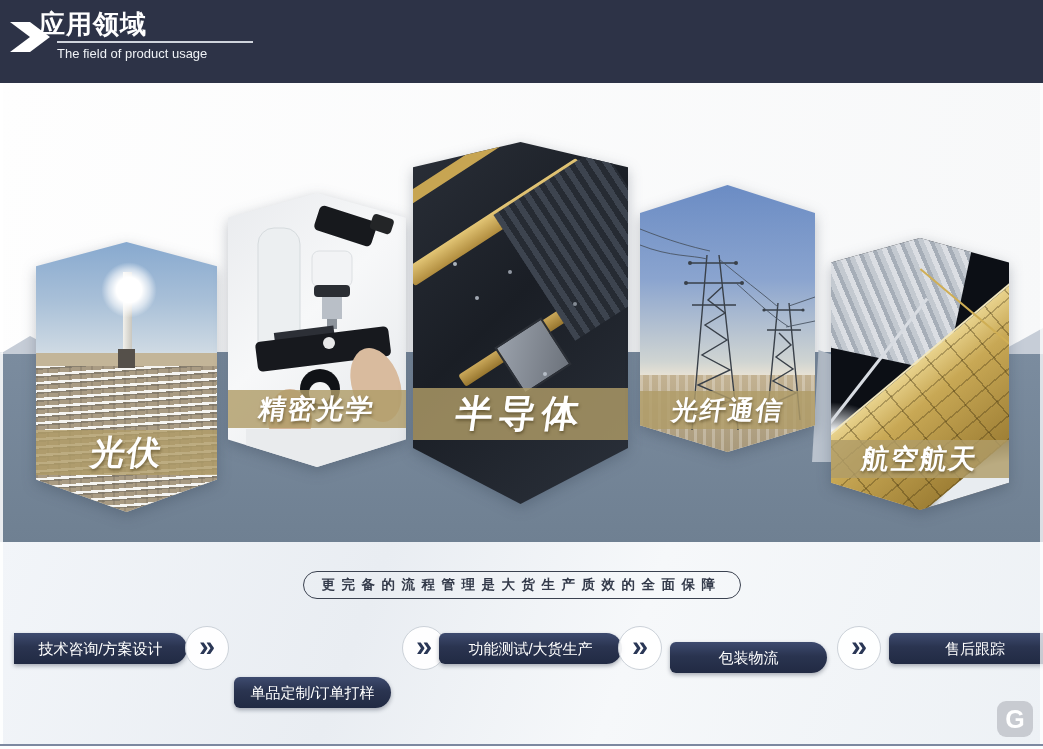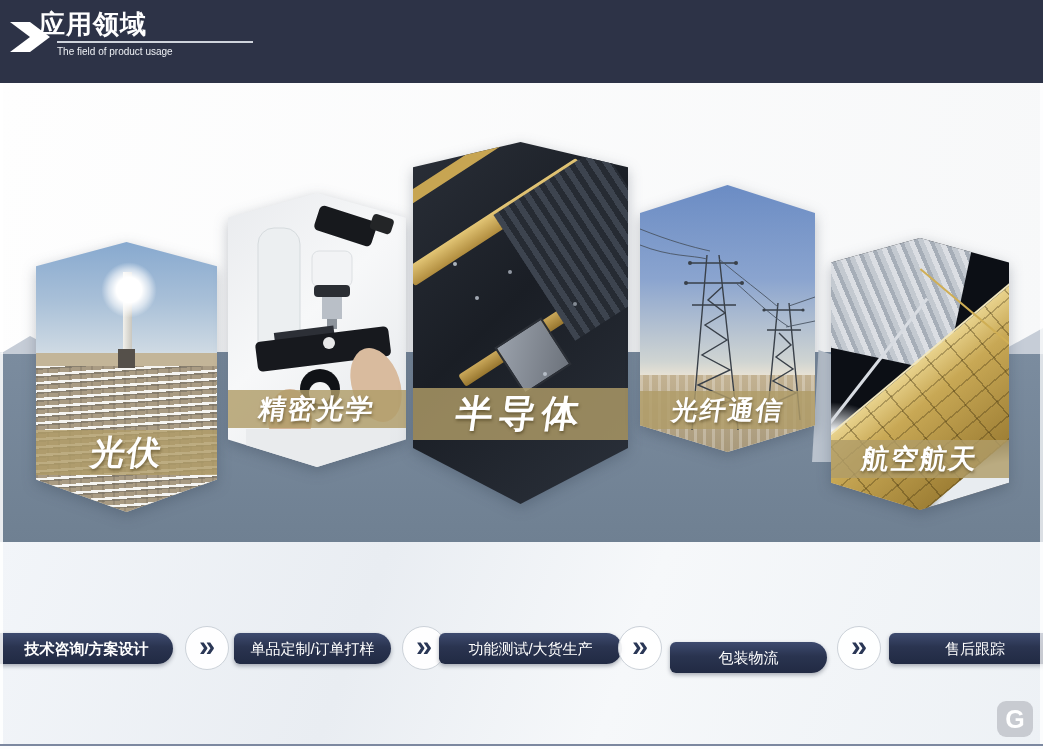--- a/index.html
+++ b/index.html
@@ -6,21 +6,21 @@
   .stage{
     position:relative;width:1043px;height:749px;overflow:hidden;
     font-family:"Liberation Sans","DejaVu Sans",sans-serif;
     background:#fcfdfe;
   }
   
   .header{position:absolute;left:0;top:0;width:1043px;height:83px;background:#2d3347;}
   .header .chev{position:absolute;left:10px;top:22px;width:40px;height:30px;}
   .hd-title{position:absolute;left:39px;top:7px;color:#ffffff;font-size:26px;font-weight:700;letter-spacing:1px;}
   .hd-rule{position:absolute;left:57px;top:41px;width:196px;height:2px;background:#cfd4dc;}
-  .hd-sub{position:absolute;left:57px;top:46px;color:#eef1f5;font-size:10px;}
+  .hd-sub{position:absolute;left:57px;top:46px;color:#eef1f5;font-size:13px;}
   
   .zone-top{position:absolute;left:0;top:83px;width:1043px;height:269px;background:linear-gradient(100deg,#fefefe,#f7f8f9);}
   .band{position:absolute;left:0;top:352px;width:1043px;height:190px;background:linear-gradient(180deg,#7b8c9f,#6f8092);}
   .zone-bottom{position:absolute;left:0;top:542px;width:1043px;height:202px;
     background:linear-gradient(110deg,#f2f5f9 0%,#e9edf2 35%,#f6f8fa 60%,#edf1f5 100%);}
   .bottom-line{position:absolute;left:0;top:744px;width:1043px;height:2px;background:#7c88a0;}
   .edge-left{position:absolute;left:0;top:83px;width:3px;height:661px;background:rgba(255,255,255,.85);}
   .edge-right{position:absolute;right:0;top:83px;width:3px;height:661px;background:rgba(255,255,255,.75);}
   .tri-left{position:absolute;left:0;top:336px;width:64px;height:18px;background:#c6cdd7;
     clip-path:polygon(0 100%,47% 0,100% 100%);}
@@ -103,22 +103,22 @@
   .h5-ant2{right:34px;top:6px;width:2px;height:140px;background:#cfae55;transform:rotate(-50deg);}
   
   .oval{position:absolute;left:50%;top:571px;transform:translateX(-50%);
     height:26px;line-height:26px;padding:0 18px;border:1.5px solid #3b4250;border-radius:20px;
     font-size:13.5px;font-weight:600;color:#333a4a;letter-spacing:6.5px;white-space:nowrap;background:transparent;}
   
   .pill{position:absolute;top:633px;height:31px;line-height:31px;text-align:center;color:#fff;
     font-size:15px;border-radius:6px 16px 16px 6px;
     background:linear-gradient(180deg,#3e4b6f 0%,#2a3450 45%,#212a43 100%);
     box-shadow:0 2px 4px rgba(20,28,48,.35);white-space:nowrap;}
-  .p1{left:0;width:173px;border-radius:0 16px 16px 0;font-weight:bold;}
-  .p2{left:234px;width:157px;}
+  .p1{left:14px;width:173px;border-radius:0 16px 16px 0;}
+  .p2{left:234px;width:157px;margin-top:44px;}
   .p3{left:439px;width:183px;}
   .p4{left:670px;width:157px;margin-top:9px;}
   .p5{left:889px;width:172px;}
   .circ{position:absolute;top:626px;width:44px;height:44px;border-radius:50%;
     background:rgba(255,255,255,.92);border:1px solid #ccd2d9;box-sizing:border-box;
     display:flex;align-items:center;justify-content:center;}
   .circ span{color:#2a3756;font-size:29px;font-weight:700;line-height:1;padding-bottom:4px;}
   .c1{left:185px;} .c2{left:402px;} .c3{left:618px;} .c4{left:837px;}
   
   .wm{position:absolute;right:10px;top:701px;display:flex;align-items:center;gap:6px;}
@@ -249,20 +249,21 @@
       <div class="art h5-foil"></div>
       <div class="art h5-ant1"></div>
       <div class="art h5-panel"></div>
       <div class="art h5-ant2"></div>
       <div class="lbl">
         <span>航空航天</span>
       </div>
     </div>
   </div>
 
+  <div class="oval">更完备的流程管理是大货生产质效的全面保障</div>
 
   <div class="pill p1">技术咨询/方案设计</div>
   <div class="circ c1">
     <span>»</span>
   </div>
   <div class="pill p2">单品定制/订单打样</div>
   <div class="circ c2">
     <span>»</span>
   </div>
   <div class="pill p3">功能测试/大货生产</div>

